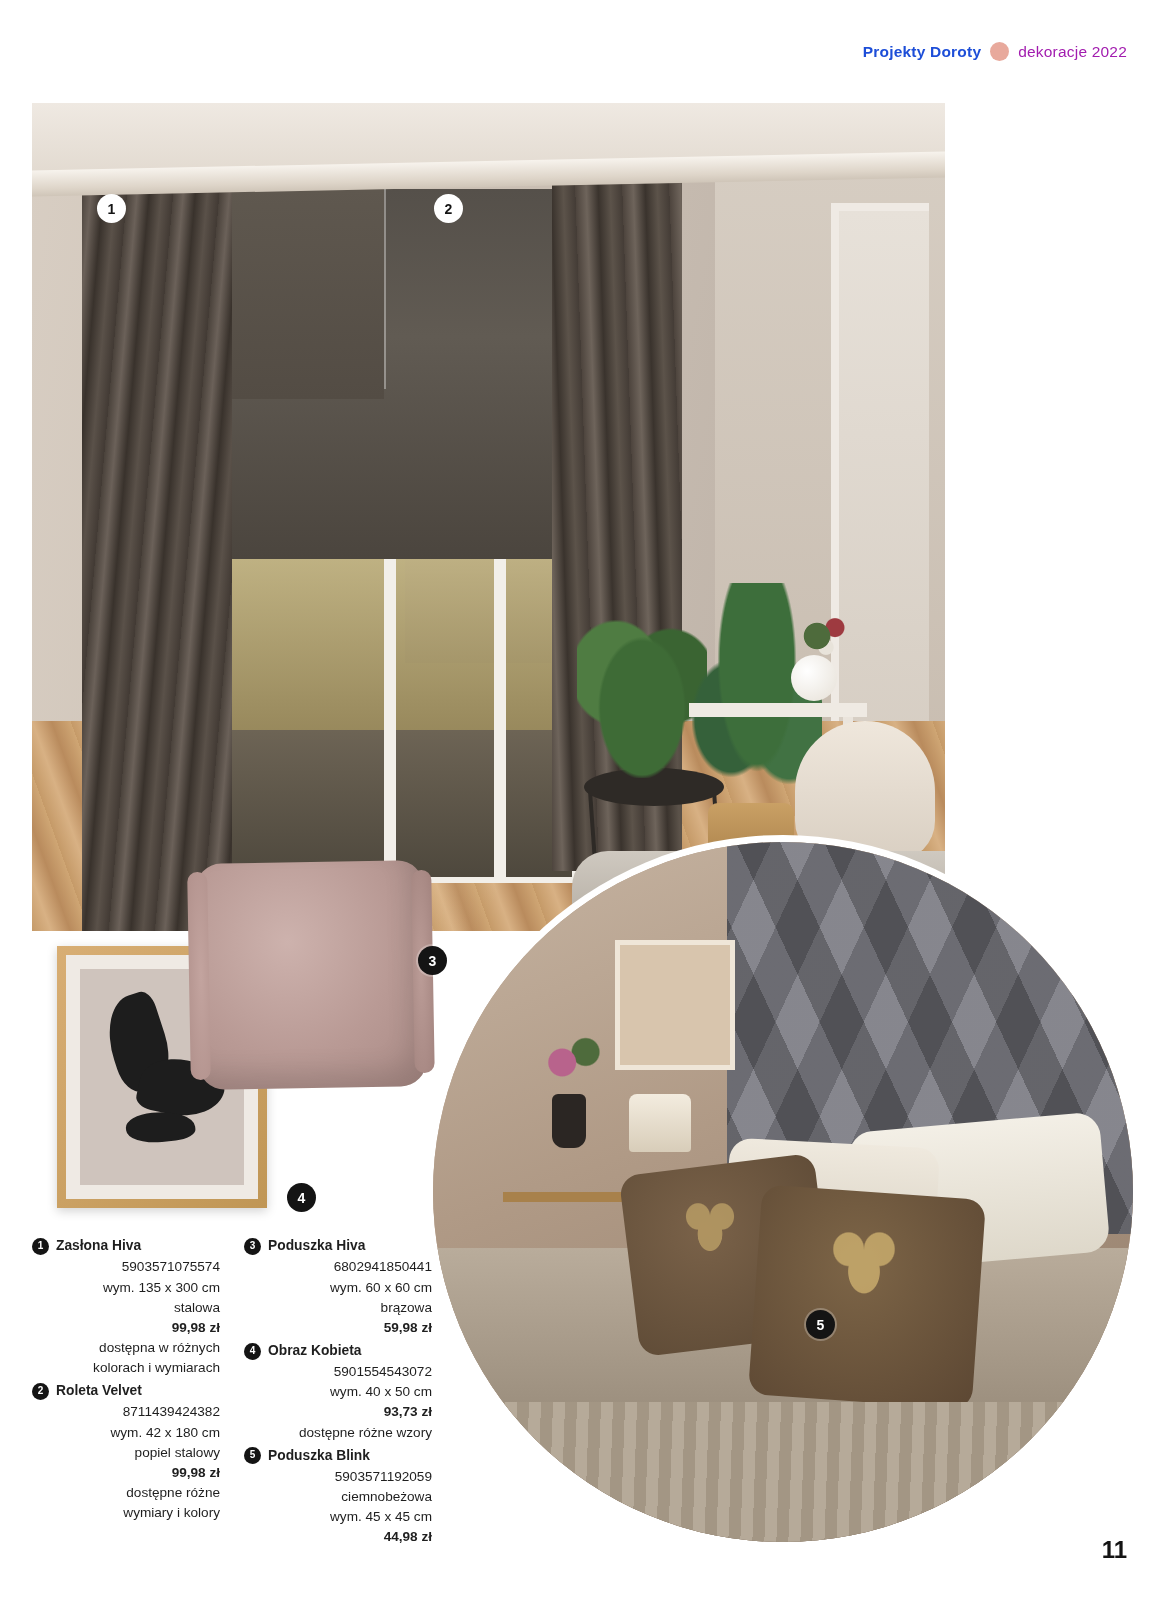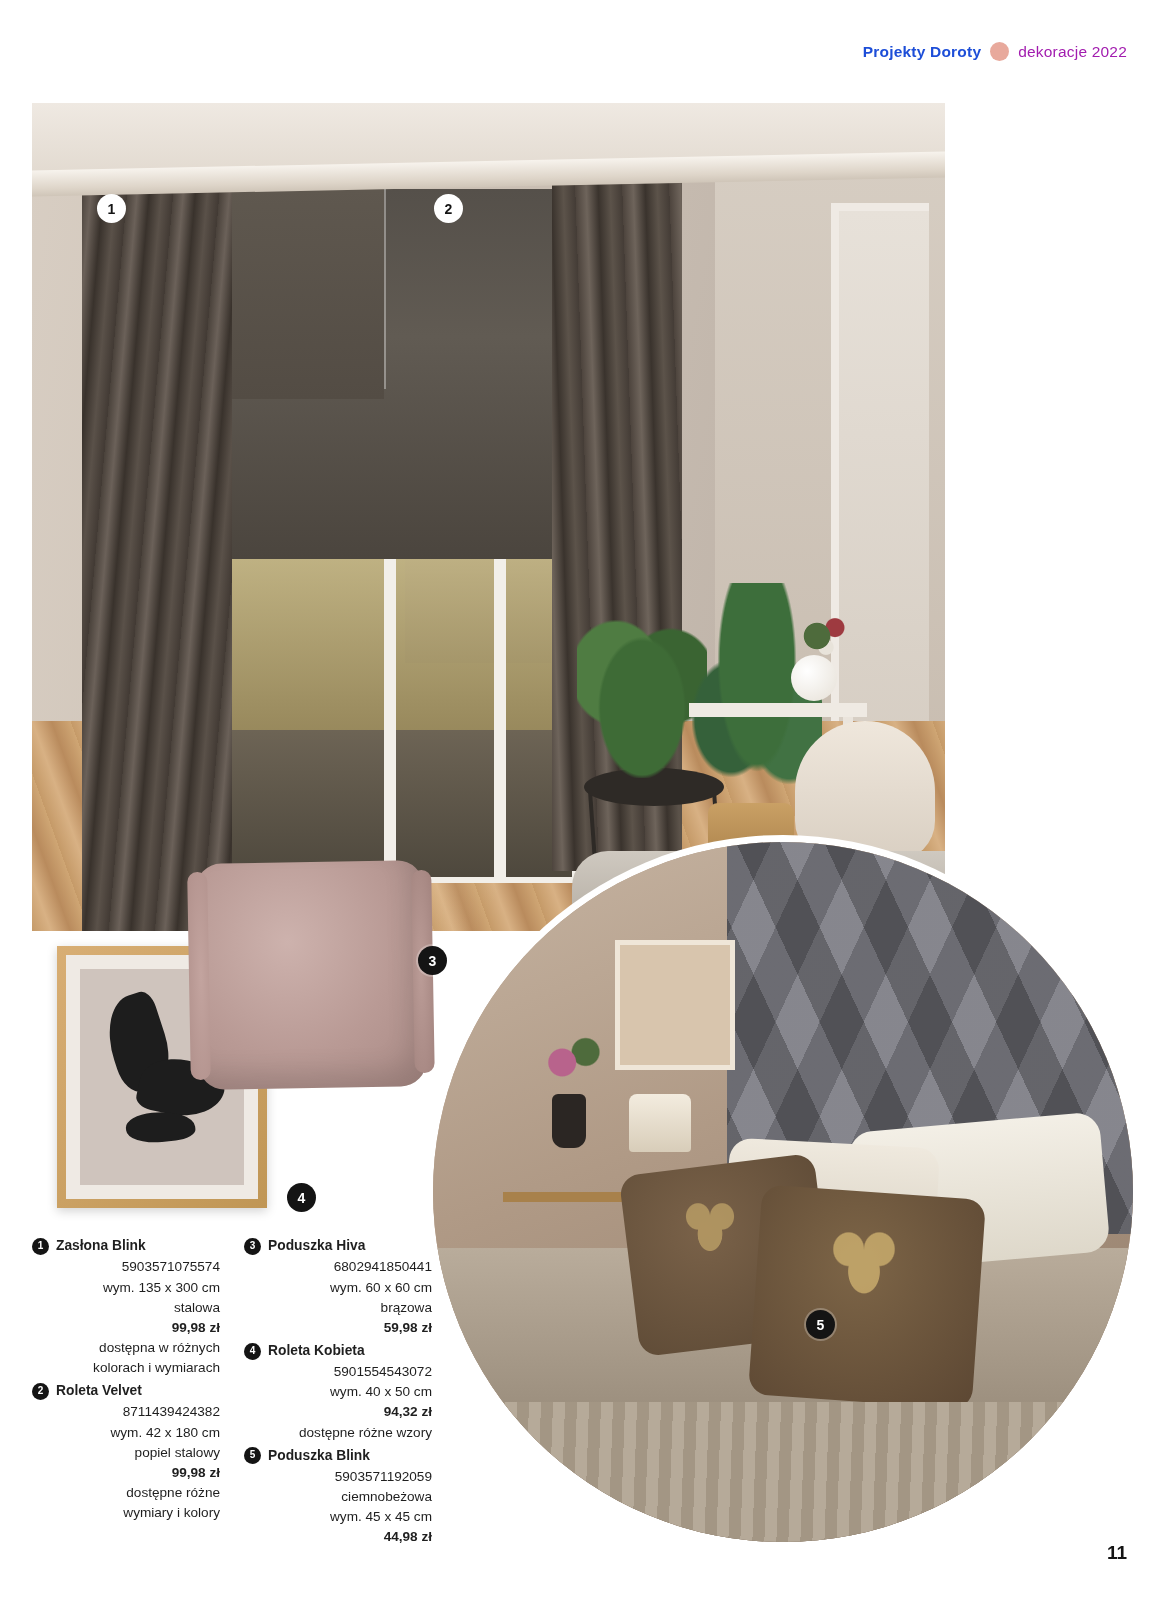--- a/index.html
+++ b/index.html
@@ -399,21 +399,21 @@
     display: flex; align-items: center; justify-content: center;
     flex: 0 0 auto;
   }
   .prod .line { white-space: nowrap; text-align: right; }
   .prod .price { font-weight: 700; }
 
   
   .page-num {
     position: absolute;
     right: 28px; bottom: 36px;
-    font-size: 19px;
+    font-size: 24px;
     font-weight: 700;
     color: #141414;
   }
 </style>
 </head>
 <body>
 
 <div class="header">
   <span class="brand">Projekty Doroty</span>
   <span class="dot"></span>
@@ -495,21 +495,21 @@
 <div class="badge" id="badge-3">3</div>
 <div class="badge" id="badge-4">4</div>
 <div class="badge" id="badge-5">5</div>
 
 <div class="products">
   <div class="col">
 
     <div class="prod">
       <div class="prod-head">
         <span class="num">1</span>
-        <span>Zasłona Blink</span>
+        <span>Zasłona Hiva</span>
       </div>
       <div class="line">5903571075574</div>
       <div class="line">wym. 135 x 300 cm</div>
       <div class="line">stalowa</div>
       <div class="line price">99,98 zł</div>
       <div class="line">dostępna w różnych</div>
       <div class="line">kolorach i wymiarach</div>
     </div>
 
     <div class="prod">
@@ -536,25 +536,25 @@
       </div>
       <div class="line">6802941850441</div>
       <div class="line">wym. 60 x 60 cm</div>
       <div class="line">brązowa</div>
       <div class="line price">59,98 zł</div>
     </div>
 
     <div class="prod">
       <div class="prod-head">
         <span class="num">4</span>
-        <span>Roleta Kobieta</span>
+        <span>Obraz Kobieta</span>
       </div>
       <div class="line">5901554543072</div>
       <div class="line">wym. 40 x 50 cm</div>
-      <div class="line price">94,32 zł</div>
+      <div class="line price">93,73 zł</div>
       <div class="line">dostępne różne wzory</div>
     </div>
 
     <div class="prod">
       <div class="prod-head">
         <span class="num">5</span>
         <span>Poduszka Blink</span>
       </div>
       <div class="line">5903571192059</div>
       <div class="line">ciemnobeżowa</div>

